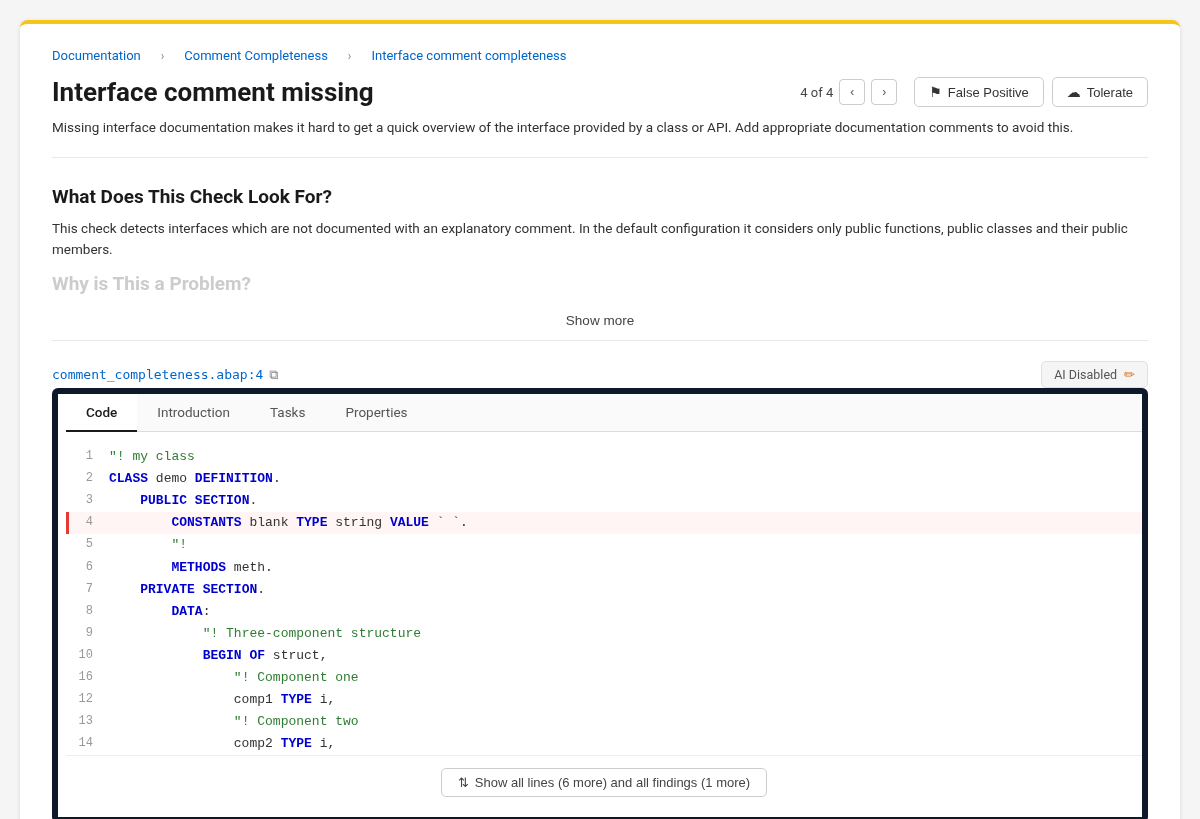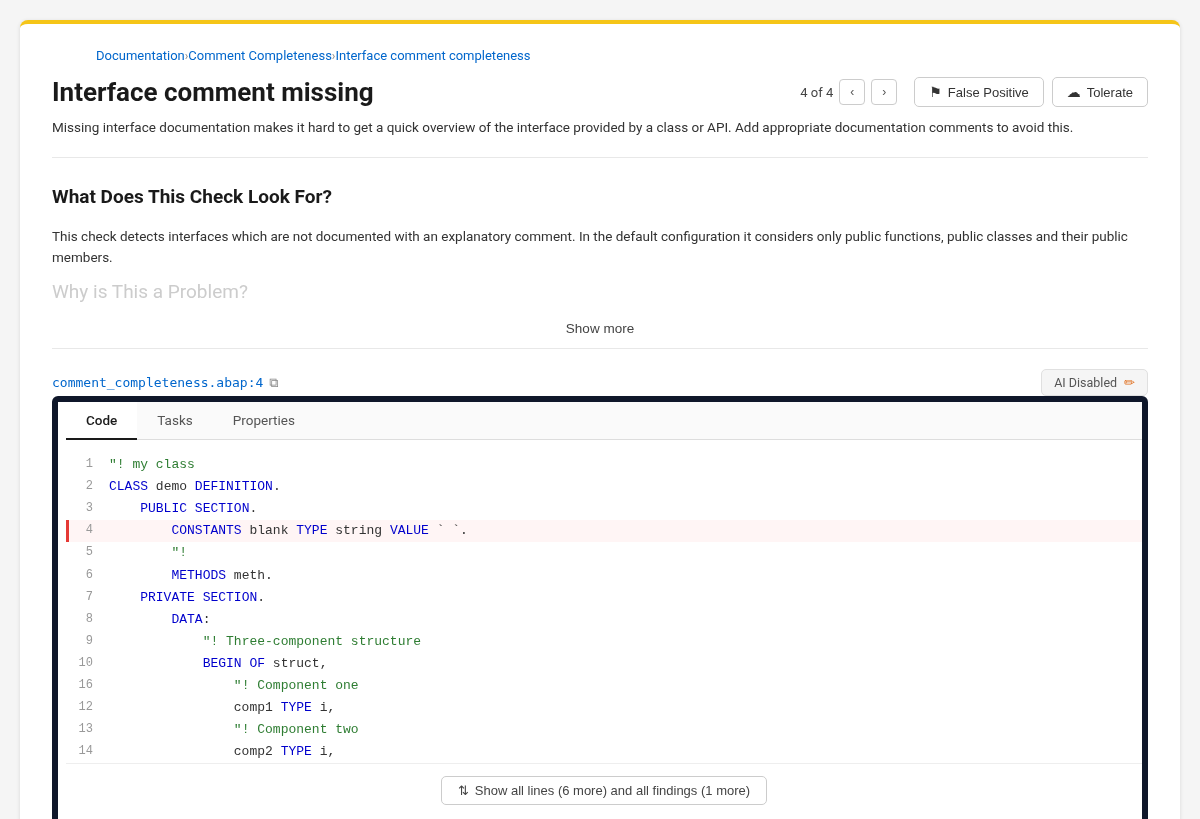--- a/index.html
+++ b/index.html
@@ -20,24 +20,23 @@
       box-shadow: 0 1px 4px rgba(0,0,0,0.12);
       border-top: 4px solid #f5c518;
     }
     .main-content {
       padding: 24px 32px 20px 32px;
     }
     
     .breadcrumb {
       display: flex;
       align-items: center;
-      gap: 0;
+      gap: 20px;
       font-size: 13px;
       margin-bottom: 14px;
-      margin-left: 44px;
     }
     .breadcrumb-item {
       color: #0066cc;
       cursor: pointer;
     }
     .breadcrumb-sep {
       color: #888;
       font-size: 12px;
     }
     .breadcrumb-item.current { color: #0066cc; }
@@ -111,35 +110,35 @@
       margin-bottom: 27px;
       border-bottom: 1px solid #e8e8e8;
       padding-bottom: 20px;
     }
 
     
     .section-title {
       font-size: 19px;
       font-weight: 700;
       color: #1a1a1a;
-      margin-bottom: 18px;
+      margin-bottom: 10px;
     }
     .section-text {
       font-size: 13.5px;
       color: #333;
       line-height: 1.55;
       margin-bottom: 12px;
     }
     .faded-section {
       position: relative;
       margin-bottom: 0;
     }
     .faded-title {
       font-size: 19px;
-      font-weight: 400;
+      font-weight: 700;
       color: #ccc;
       margin-bottom: 0;
     }
     .show-more-row {
       display: flex;
       justify-content: center;
       padding: 14px 0 8px 0;
       border-bottom: 1px solid #e8e8e8;
       margin-bottom: 20px;
     }
@@ -247,21 +246,21 @@
       padding-right: 16px;
       user-select: none;
       font-size: 12px;
     }
     .line-code {
       flex: 1;
       white-space: pre;
       color: #1a1a1a;
     }
     
-    .kw-blue { color: #0000cc; font-weight: normal; }
+    .kw-blue { color: #0000cc; font-weight: bold; }
     .comment-green { color: #2e7d32; font-style: normal; }
     .plain { color: #333; }
 
     
     .show-all-lines {
       display: flex;
       justify-content: center;
       padding: 12px 0 10px 0;
       border-top: 1px solid #eee;
     }
@@ -334,20 +333,21 @@
         </div>
         <div class="ai-disabled-badge">
           <span>AI Disabled</span>
           <span class="edit-icon">✏</span>
         </div>
       </div>
 
       <div class="tabs-container">
         <div class="tabs-header">
           <div class="tab active">Code</div>
+          <div class="tab">Introduction</div>
           <div class="tab">Tasks</div>
           <div class="tab">Properties</div>
         </div>
 
         <div class="code-area">
 
           <div class="code-line">
             <span class="line-num">1</span>
             <span class="line-code"><span class="comment-green">"! my class</span></span>
           </div>

